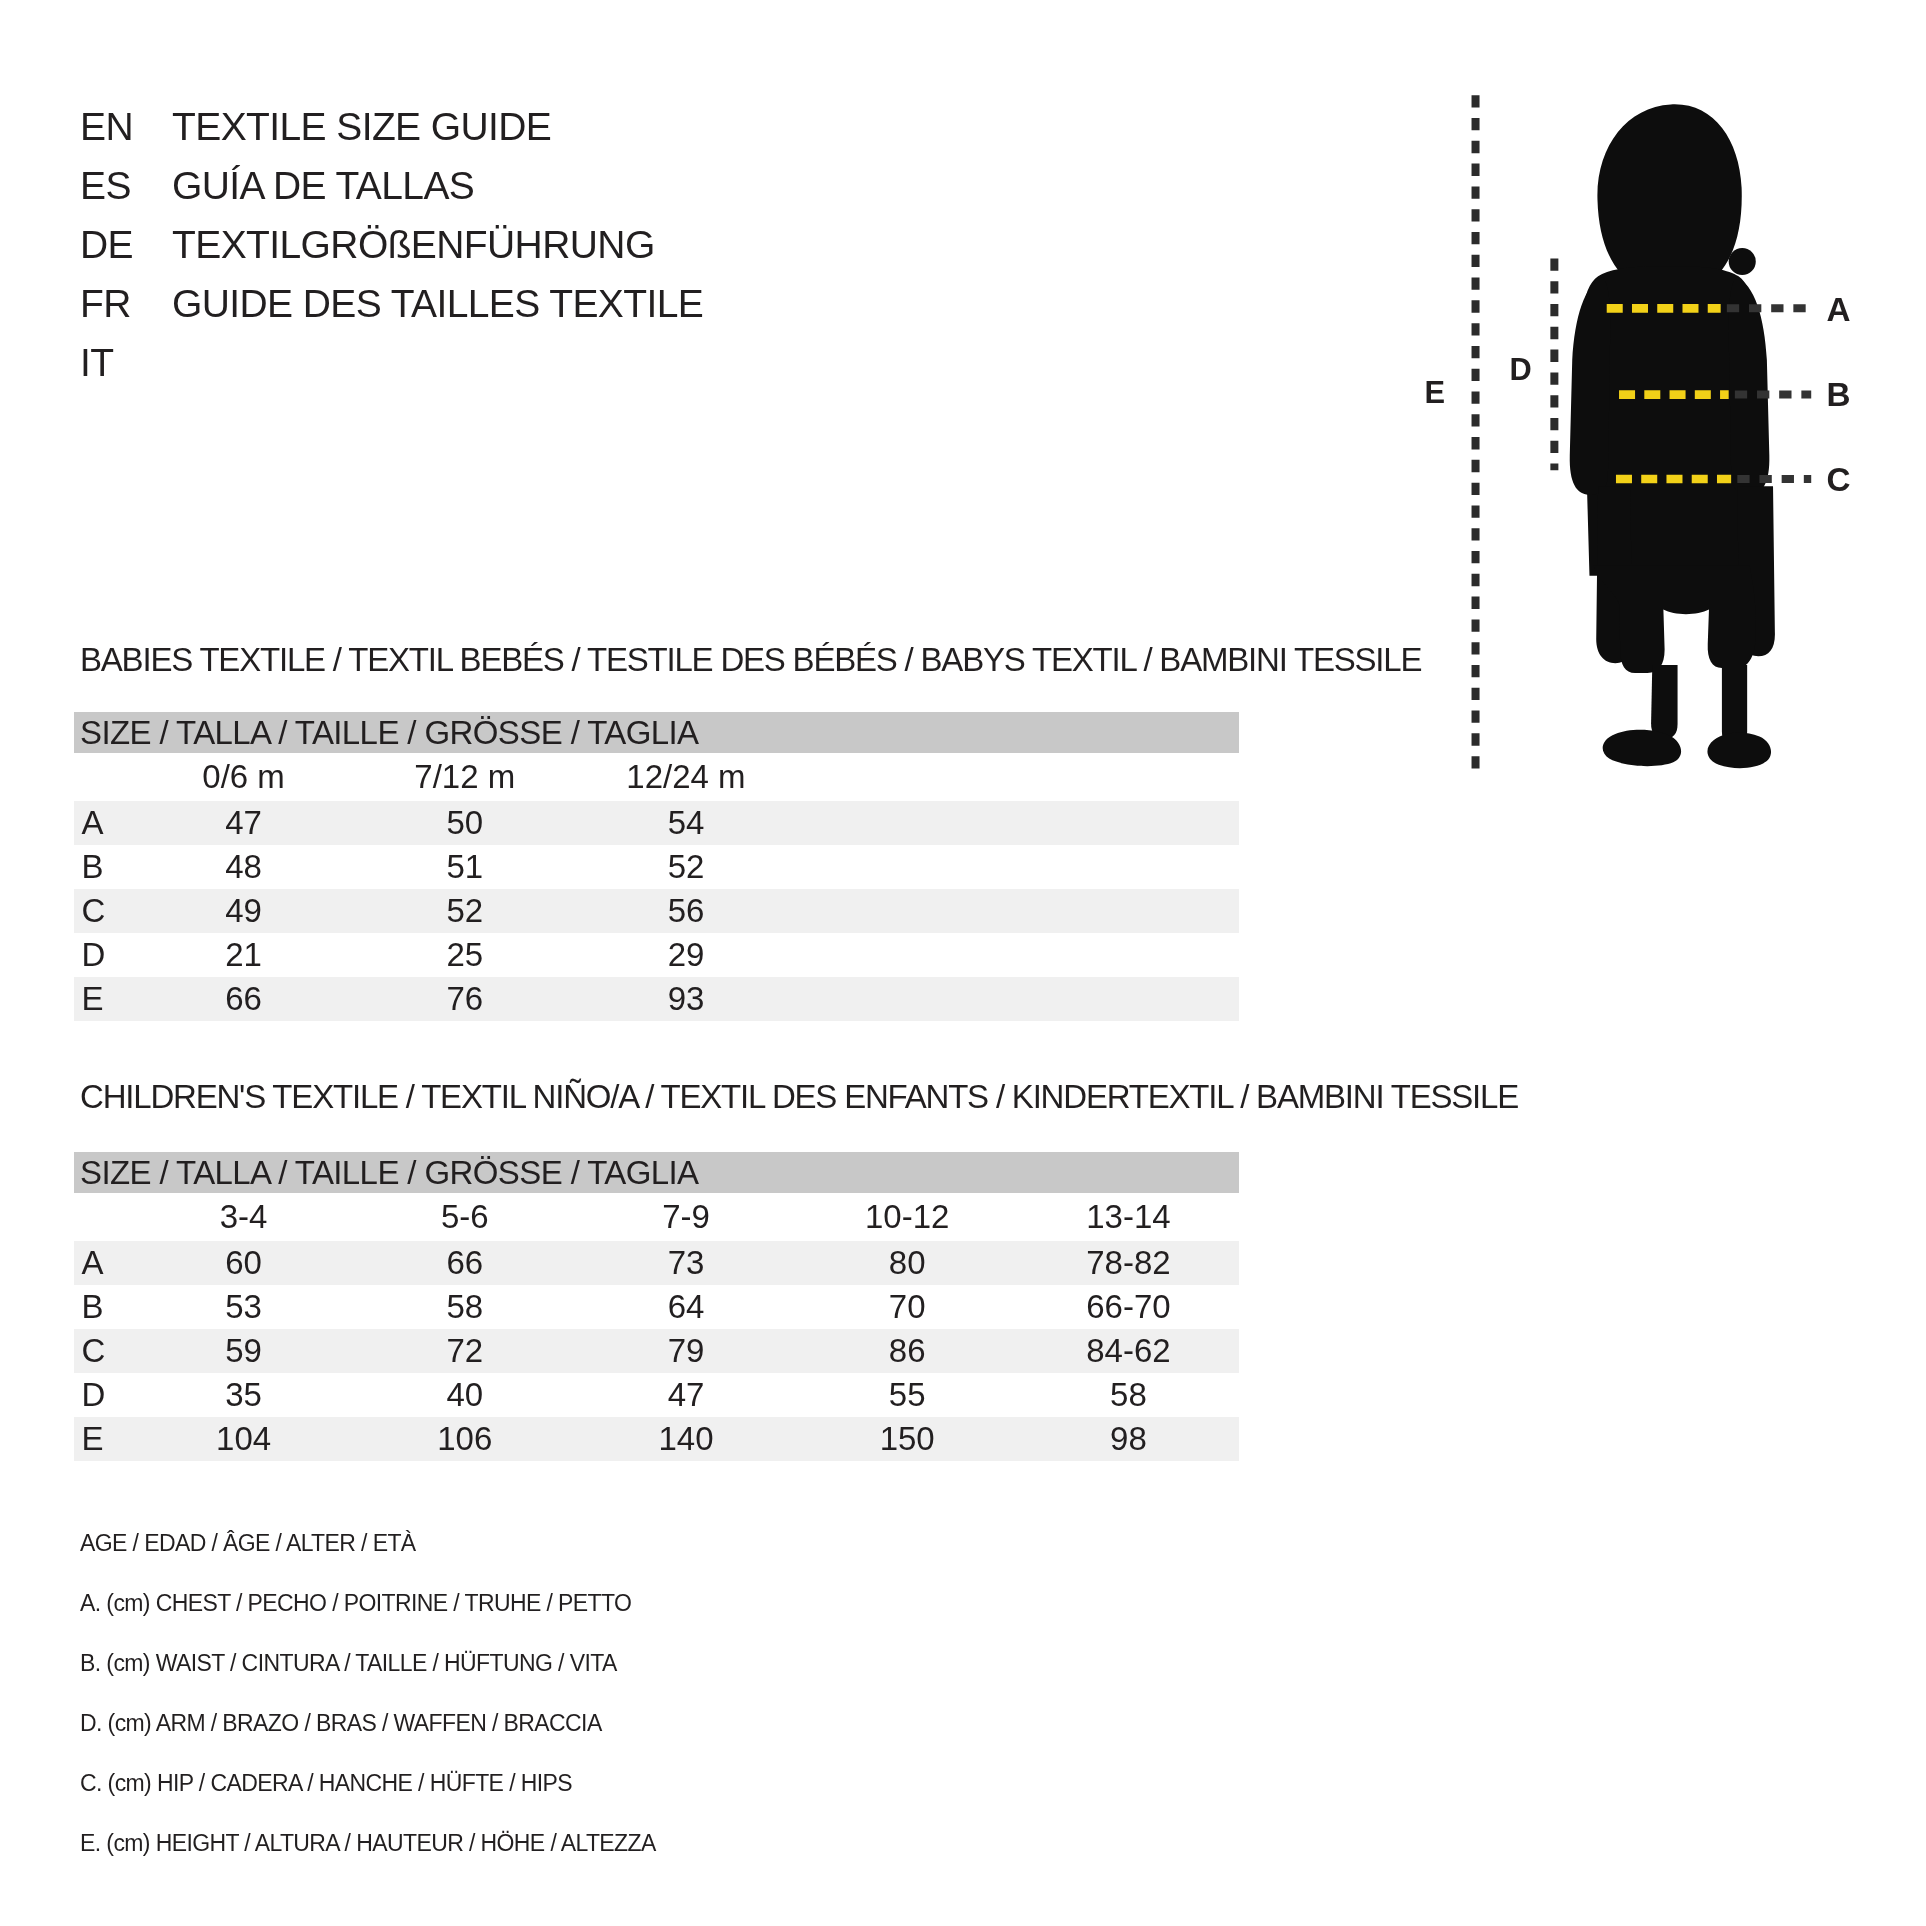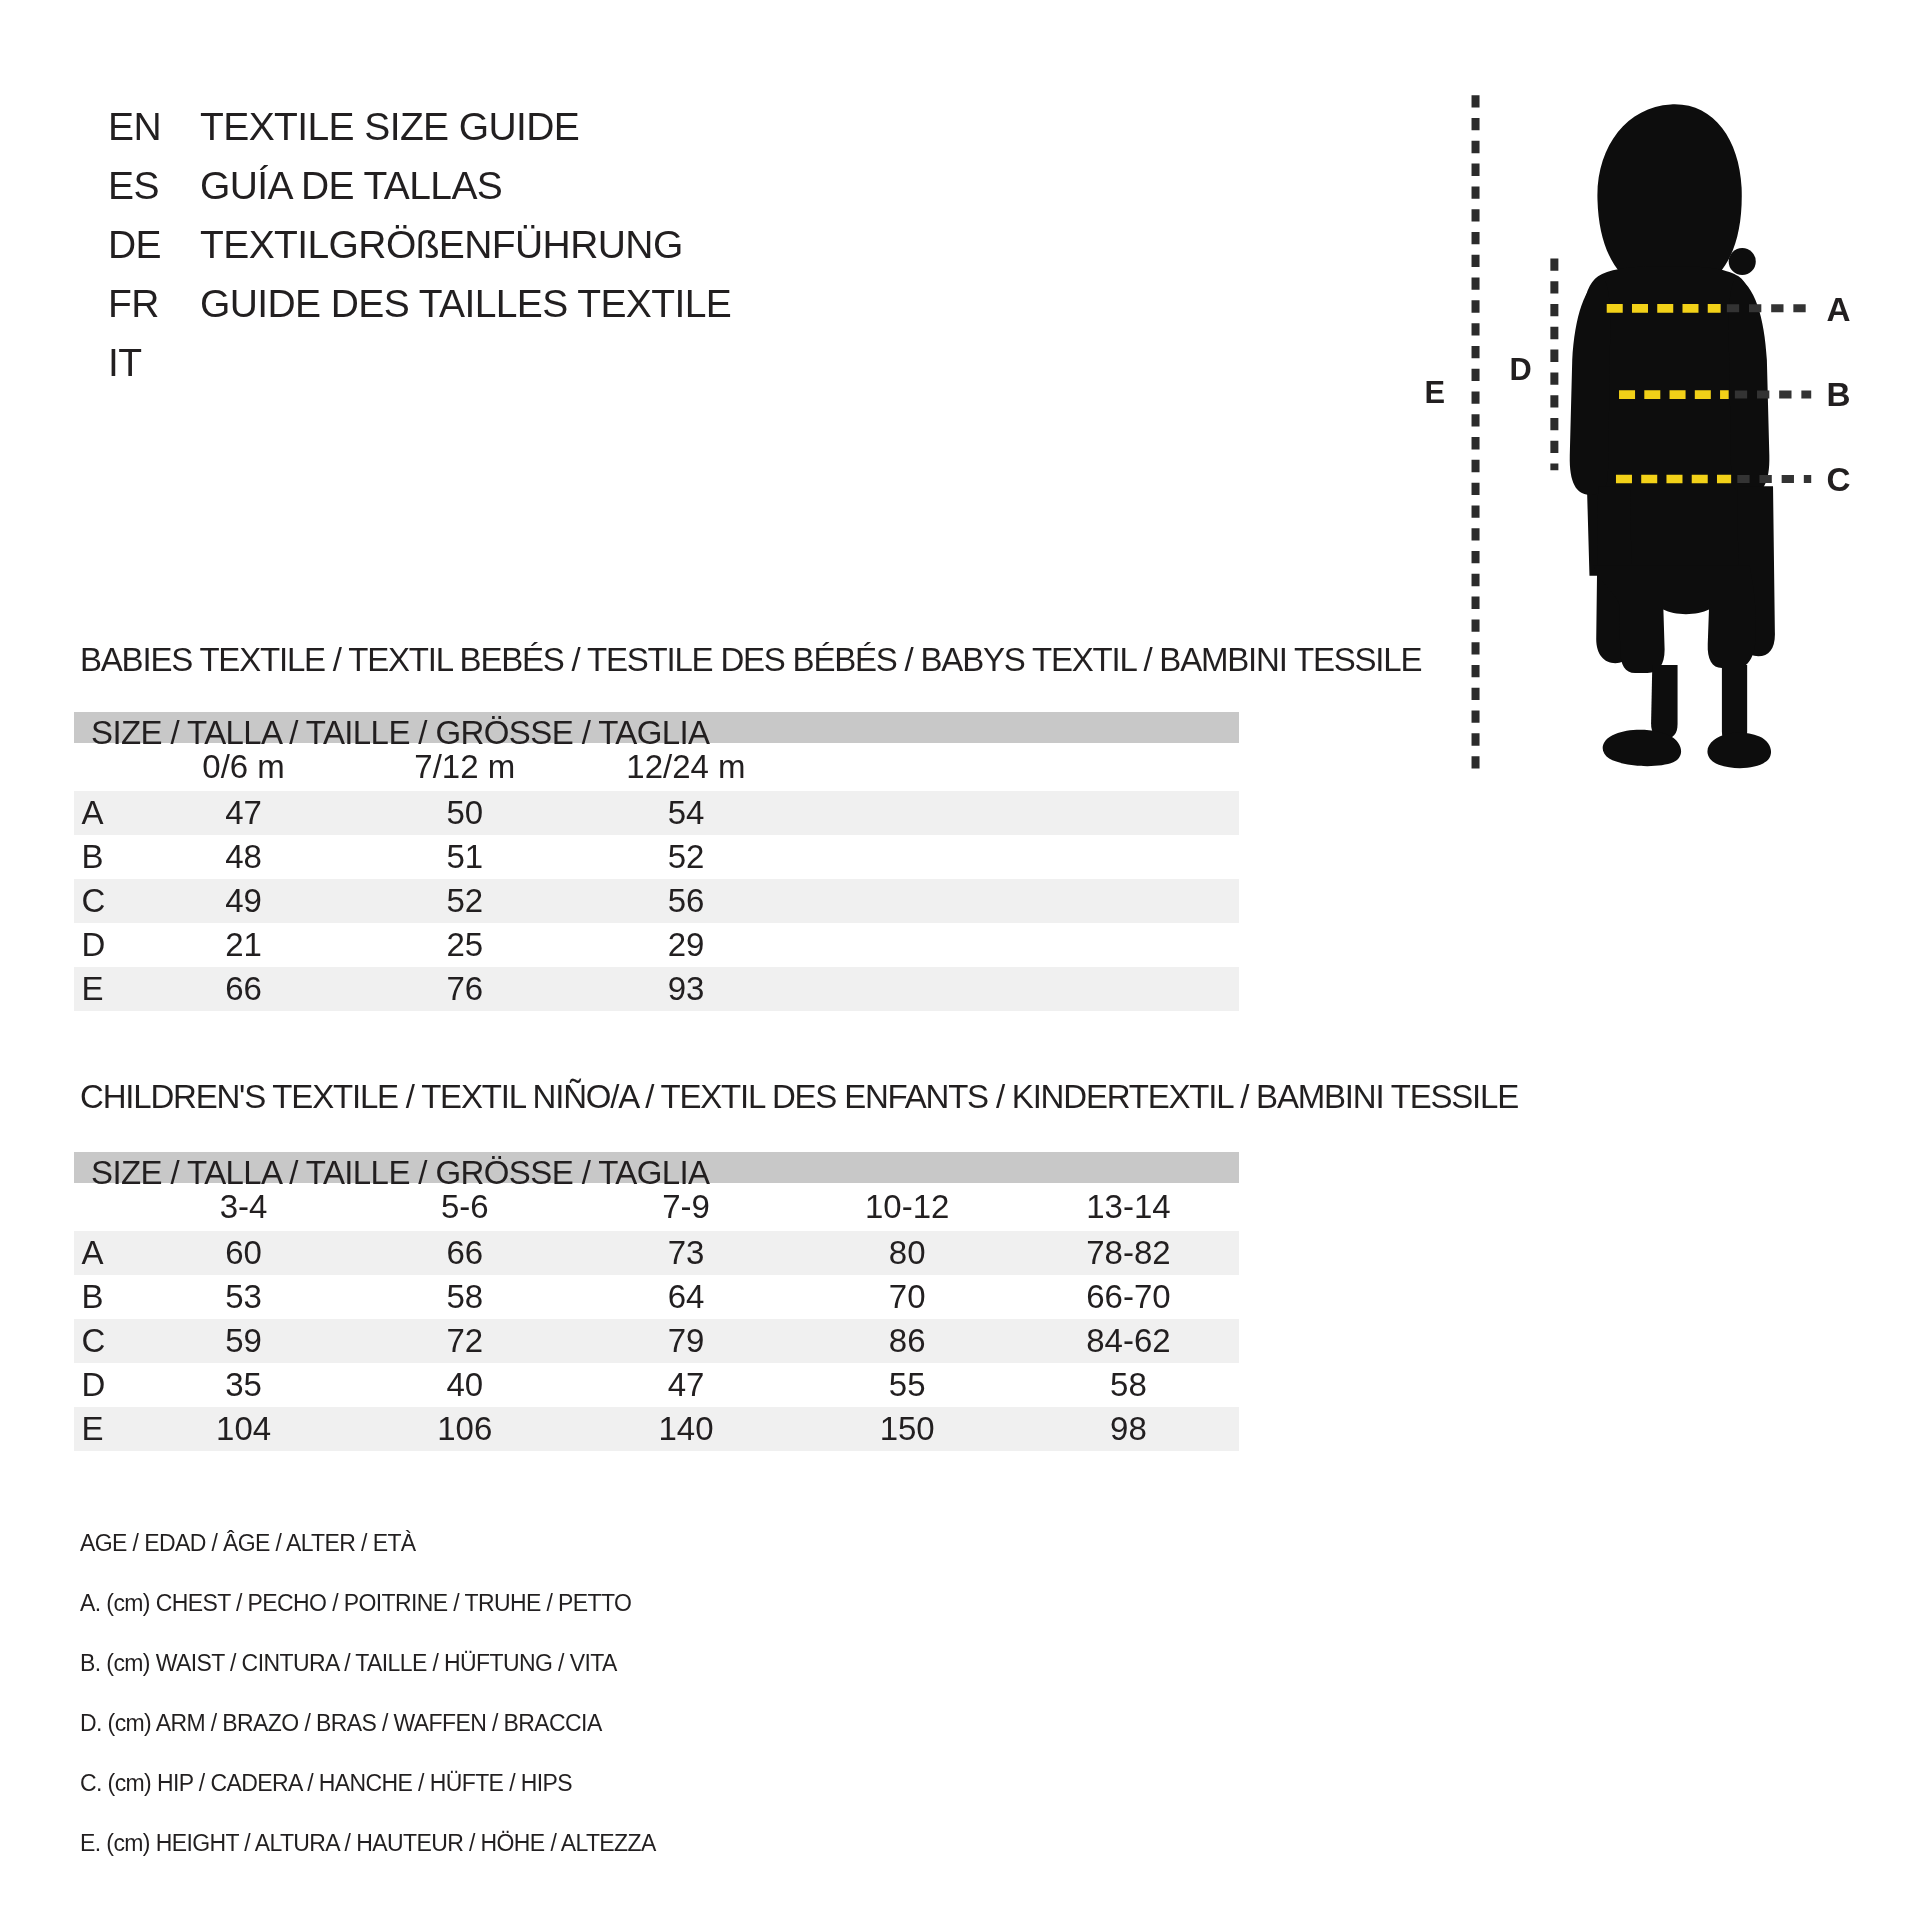--- a/index.html
+++ b/index.html
@@ -5,35 +5,35 @@
   * { margin:0; padding:0; box-sizing:border-box; }
   html,body { background:#ffffff; }
   body {
     width:1926px; height:1926px; position:relative; overflow:hidden;
     font-family:"Liberation Sans", sans-serif;
     color:#221F20;
   }
   
   .lang-block { position:absolute; left:80px; top:97px; }
   .lang-row { display:flex; align-items:center; height:59px; font-size:39px; letter-spacing:-0.6px; white-space:nowrap; }
-  .lang-code { width:92px;margin-left:28px; }
+  .lang-code { width:92px; }
   
   .section-heading {
     position:absolute; left:80px; font-size:33px; letter-spacing:-1.2px;
     white-space:nowrap; line-height:43px;
   }
   #babies-heading { top:638px; }
   #children-heading { top:1075px; }
   
   .size-table { position:absolute; left:74px; width:1165px; font-size:33px; }
   #babies-table { top:712px; }
   #children-table { top:1152px; }
   .size-bar {
-    height:31px; line-height:41px; background:#C8C8C8;
-    padding-left:17px; white-space:nowrap; letter-spacing:-0.6px;
+    height:41px; line-height:41px; background:#C8C8C8;
+    padding-left:6px; white-space:nowrap; letter-spacing:-0.6px;
   }
   .trow { display:grid; grid-template-columns:59px repeat(5,1fr); align-items:center; height:44px; }
   .trow.cols { height:48px; }
   .cell-l { padding-left:7.4px; }
   .cell-v { text-align:center; }
   .stripe { background:#F0F0F0; }
   
   .legend-block { position:absolute; left:80px; top:1513px; }
   .legend-line { height:60px; line-height:60px; font-size:23px; letter-spacing:-0.6px; white-space:nowrap; }
   

